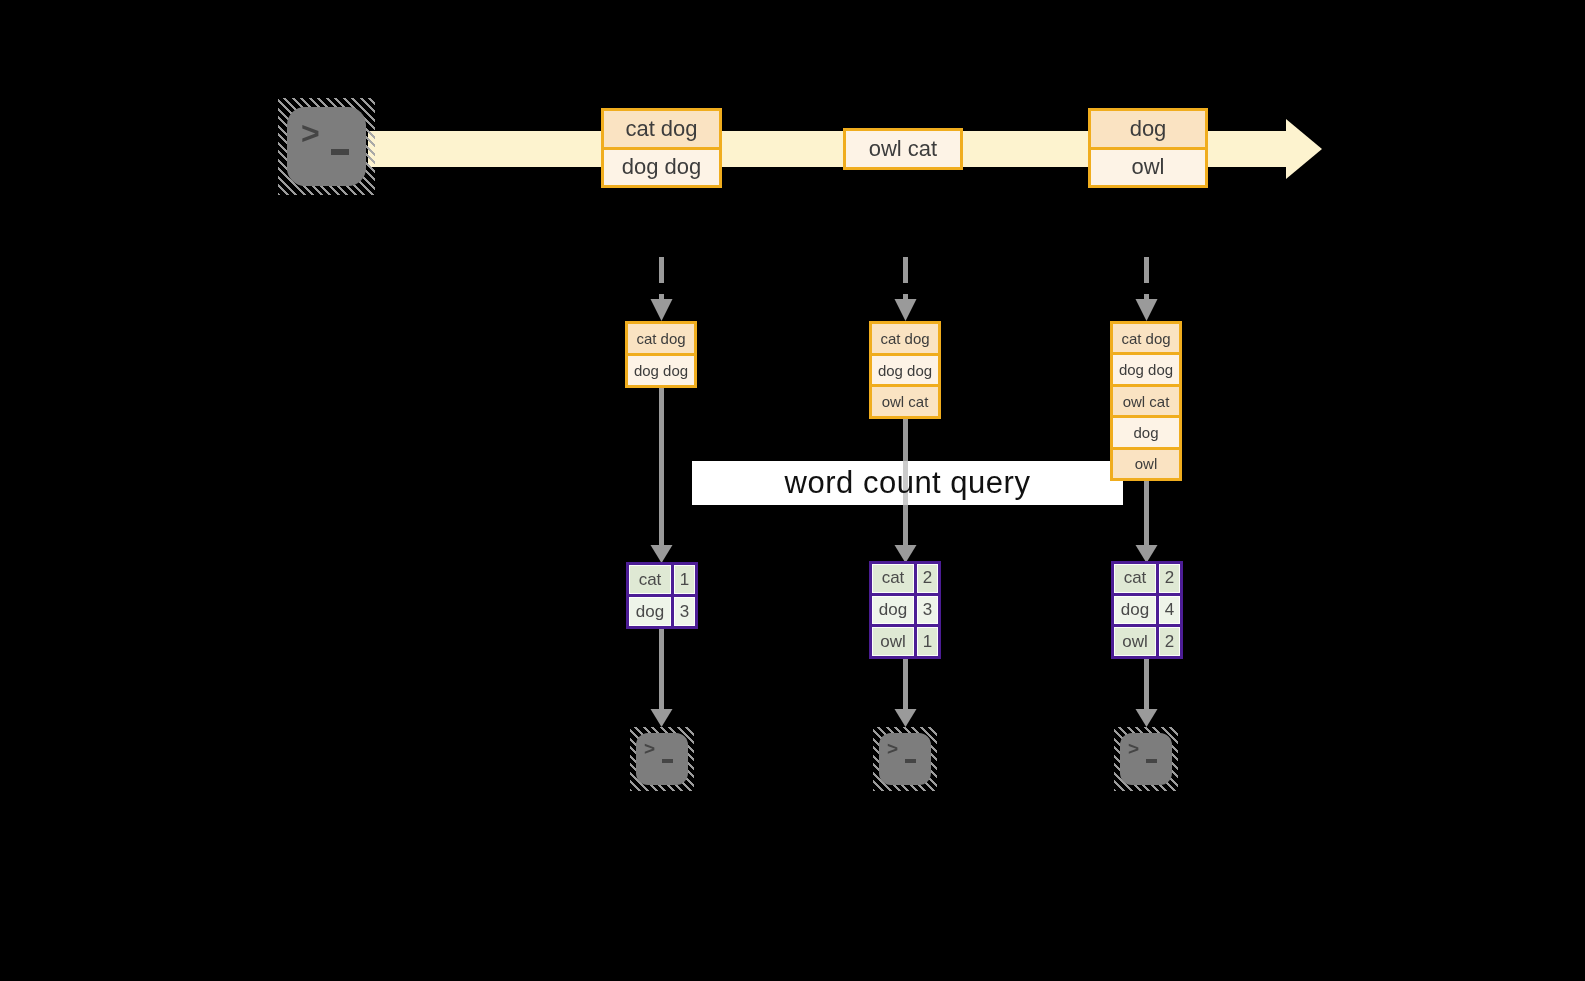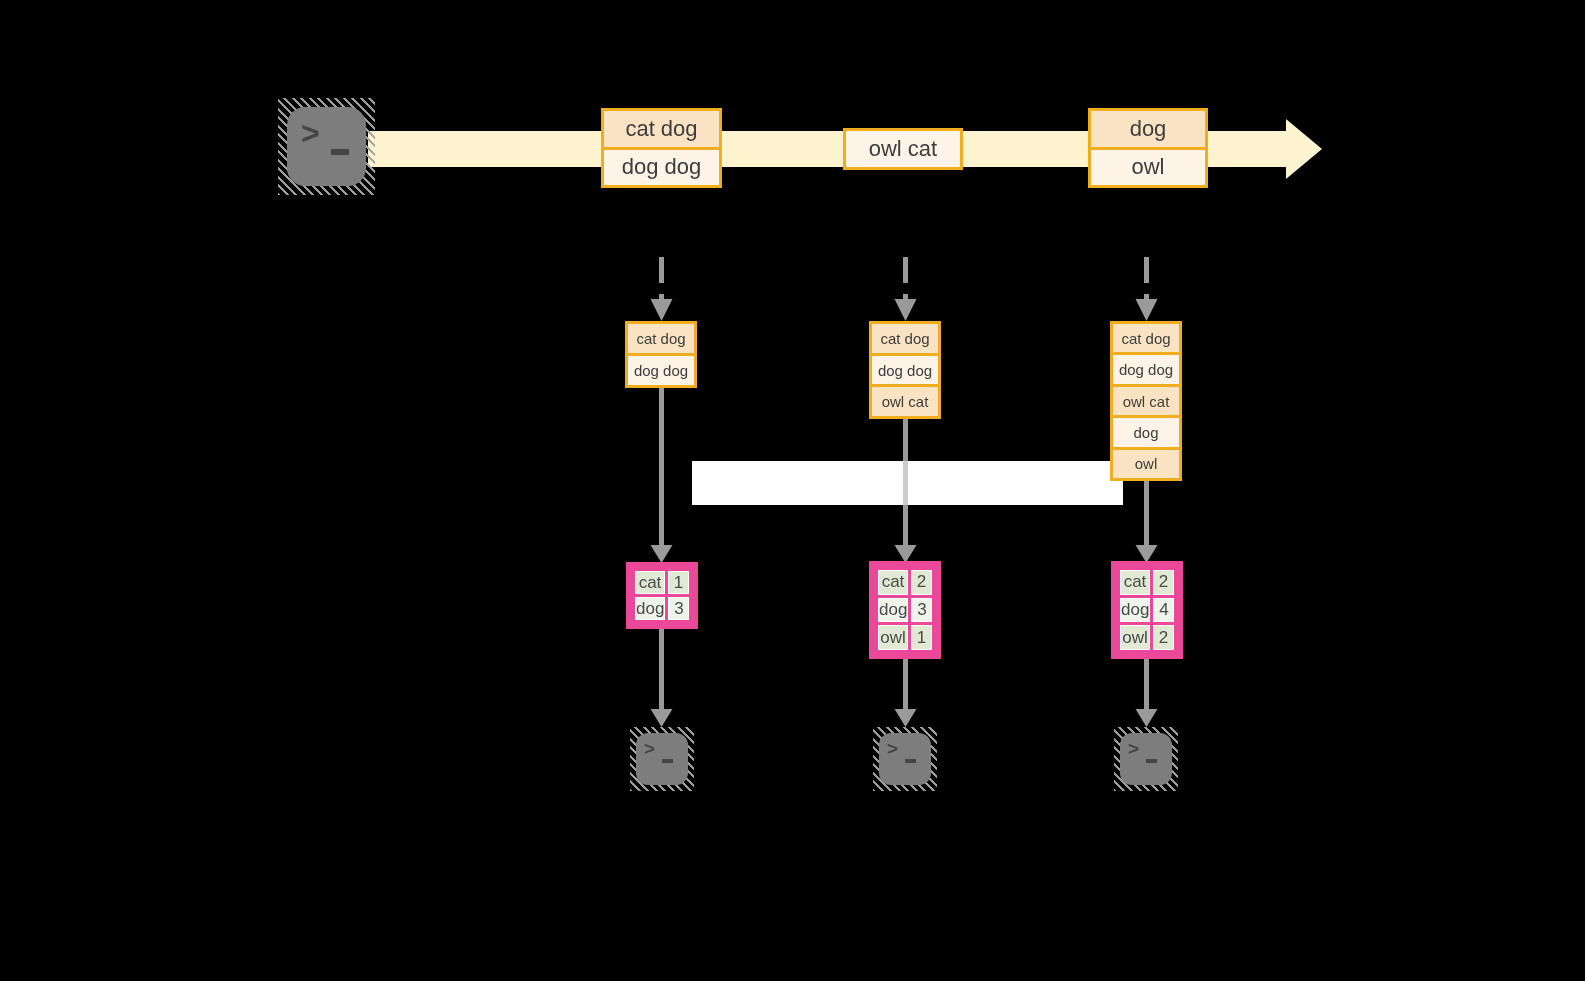--- a/index.html
+++ b/index.html
@@ -26,21 +26,21 @@
   #stack-1{left:625px;top:321px;width:72px;height:67px;}
   #stack-2{left:869px;top:321px;width:72px;height:98px;}
   #stack-3{left:1110px;top:321px;width:72px;height:160px;}
   
   .query-bar{position:absolute;left:692px;top:461px;width:431px;height:44px;background:#ffffff;z-index:4;}
   .query-line-overlay{position:absolute;left:903px;top:461px;width:5px;height:44px;background:#cbcbcb;z-index:5;}
   .query-text{position:absolute;left:692px;top:461px;width:431px;height:44px;z-index:6;
     display:flex;align-items:center;justify-content:center;
     font-size:31px;font-weight:300;color:#111;letter-spacing:0.5px;}
   
-  .count-table{position:absolute;z-index:6;background:#ec4899;padding:9px;box-sizing:border-box;
+  .count-table{position:absolute;z-index:6;background:#4c1d95;padding:3px;box-sizing:border-box;
     display:flex;flex-direction:column;gap:3px;}
   .g-row{flex:1;display:grid;grid-template-columns:1fr 21px;gap:3px;}
   .g-cell{display:flex;align-items:center;justify-content:center;font-size:17px;color:#4a4a4a;
     border:1px solid rgba(255,255,255,0.9);box-sizing:border-box;}
   .g-row:nth-child(odd) .g-cell{background:#dfe9d4;}
   .g-row:nth-child(even) .g-cell{background:#eef4e9;}
   #table-1{left:626px;top:562px;width:72px;height:67px;}
   #table-2{left:869px;top:561px;width:72px;height:98px;}
   #table-3{left:1111px;top:561px;width:72px;height:98px;}
   
@@ -125,20 +125,21 @@
   <div class="gold-box stack-box" id="stack-3">
     <div class="row">cat dog</div>
     <div class="row">dog dog</div>
     <div class="row">owl cat</div>
     <div class="row">dog</div>
     <div class="row">owl</div>
   </div>
 
   <div class="query-bar"></div>
   <div class="query-line-overlay"></div>
+  <div class="query-text">word count query</div>
 
   <div class="count-table" id="table-1">
     <div class="g-row">
       <div class="g-cell">cat</div>
       <div class="g-cell">1</div>
     </div>
     <div class="g-row">
       <div class="g-cell">dog</div>
       <div class="g-cell">3</div>
     </div>

